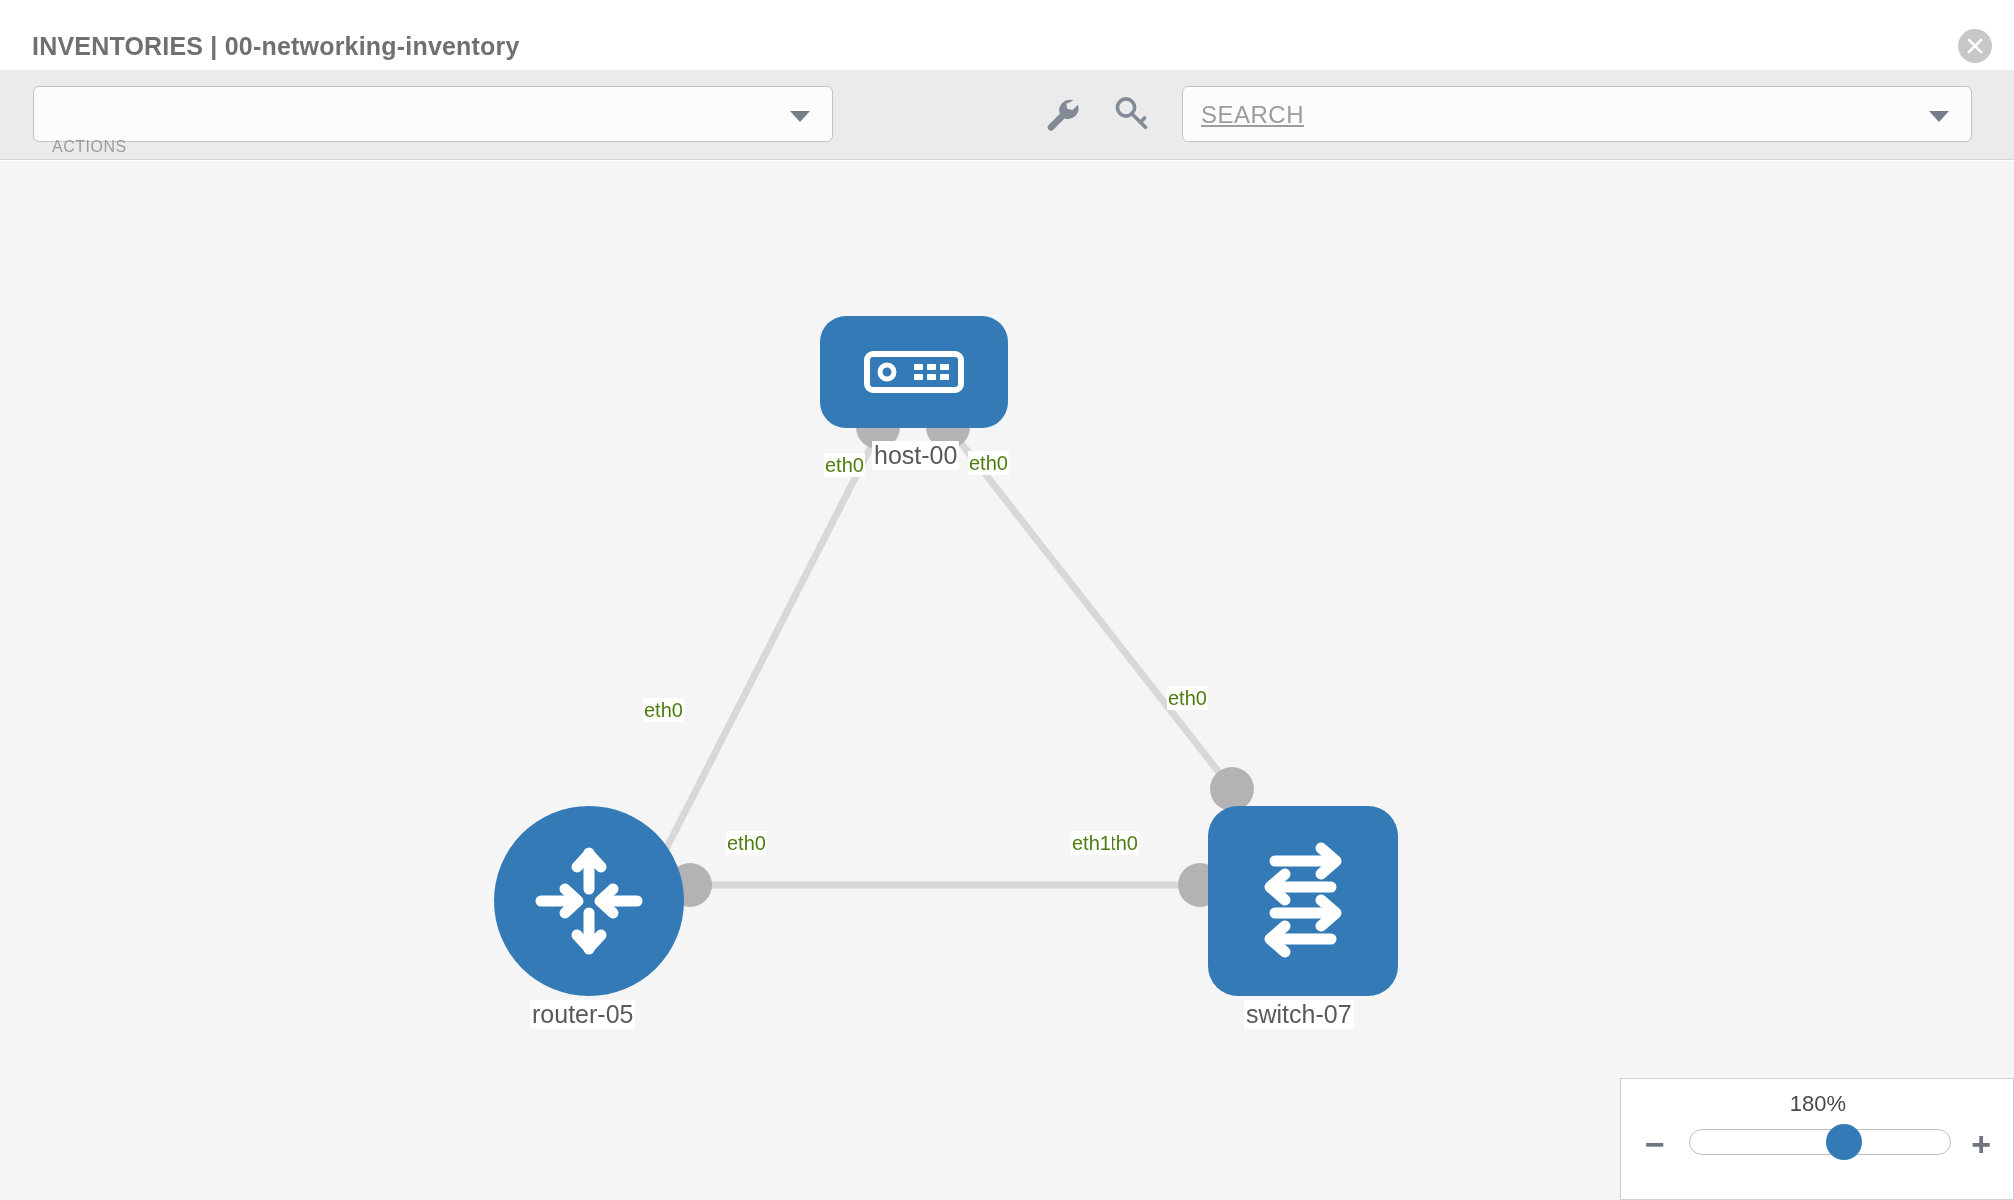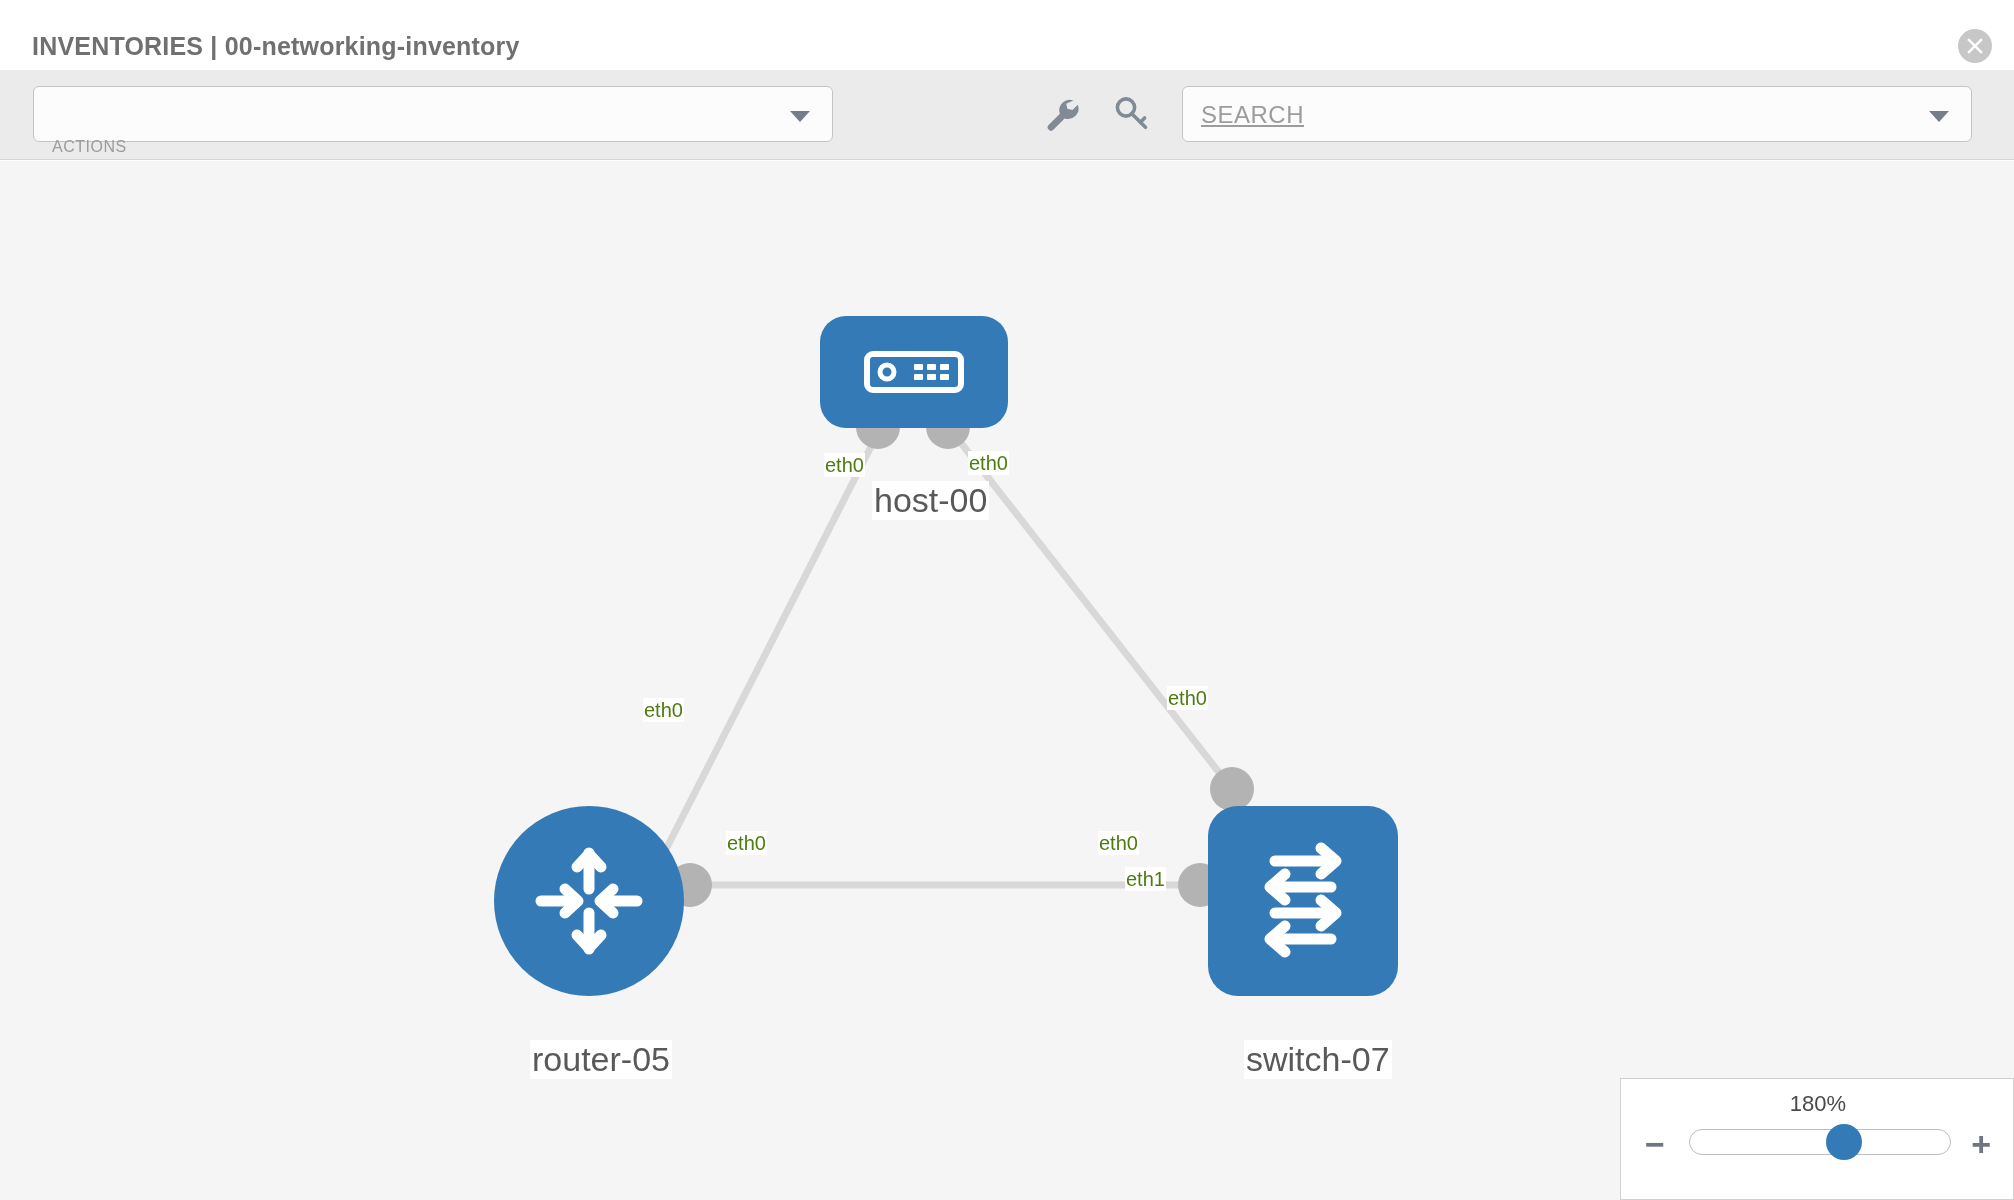--- a/index.html
+++ b/index.html
@@ -126,27 +126,26 @@
   .node-shape {
     position: absolute;
     background: #337ab7;
     display: flex;
     align-items: center;
     justify-content: center;
     cursor: pointer;
   }
   .node-label {
     position: absolute;
-    font-size: 34px;
+    font-size: 25px;
     color: #595959;
     background: #ffffff;
     white-space: nowrap;
     padding: 0 2px;
     line-height: 1.15;
-    margin-top: 40px;
   }
 
   
   #node-host .node-shape {
     left: 820px; top: 155px;
     width: 188px; height: 112px;
     border-radius: 26px;
   }
   #node-host .node-label { left: 872px; top: 280px; }
 
@@ -356,21 +355,21 @@
   <span class="edge-label" style="left:968px; top:290px;">eth0</span>
 
   <span class="edge-label" style="left:643px; top:537px;">eth0</span>
 
   <span class="edge-label" style="left:1167px; top:525px;">eth0</span>
 
   <span class="edge-label" style="left:726px; top:670px;">eth0</span>
 
   <span class="edge-label" style="left:1098px; top:670px;">eth0</span>
 
-  <span class="edge-label" style="left:1125px; top:670px;margin-top:36px;">eth1</span>
+  <span class="edge-label" style="left:1071px; top:670px;">eth1</span>
 
 </div>
 
 <div class="zoom-panel">
   <div class="zoom-value">180%</div>
 
   <div class="zoom-minus">−</div>
 
   <div class="zoom-track">
     <div class="zoom-thumb" id="zoom-thumb" style="left: 135.6px;"></div>

